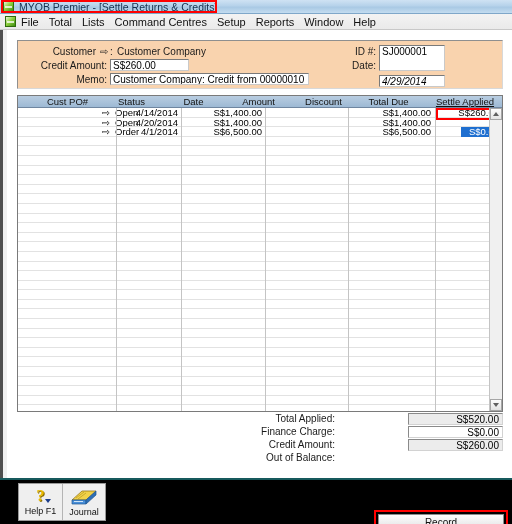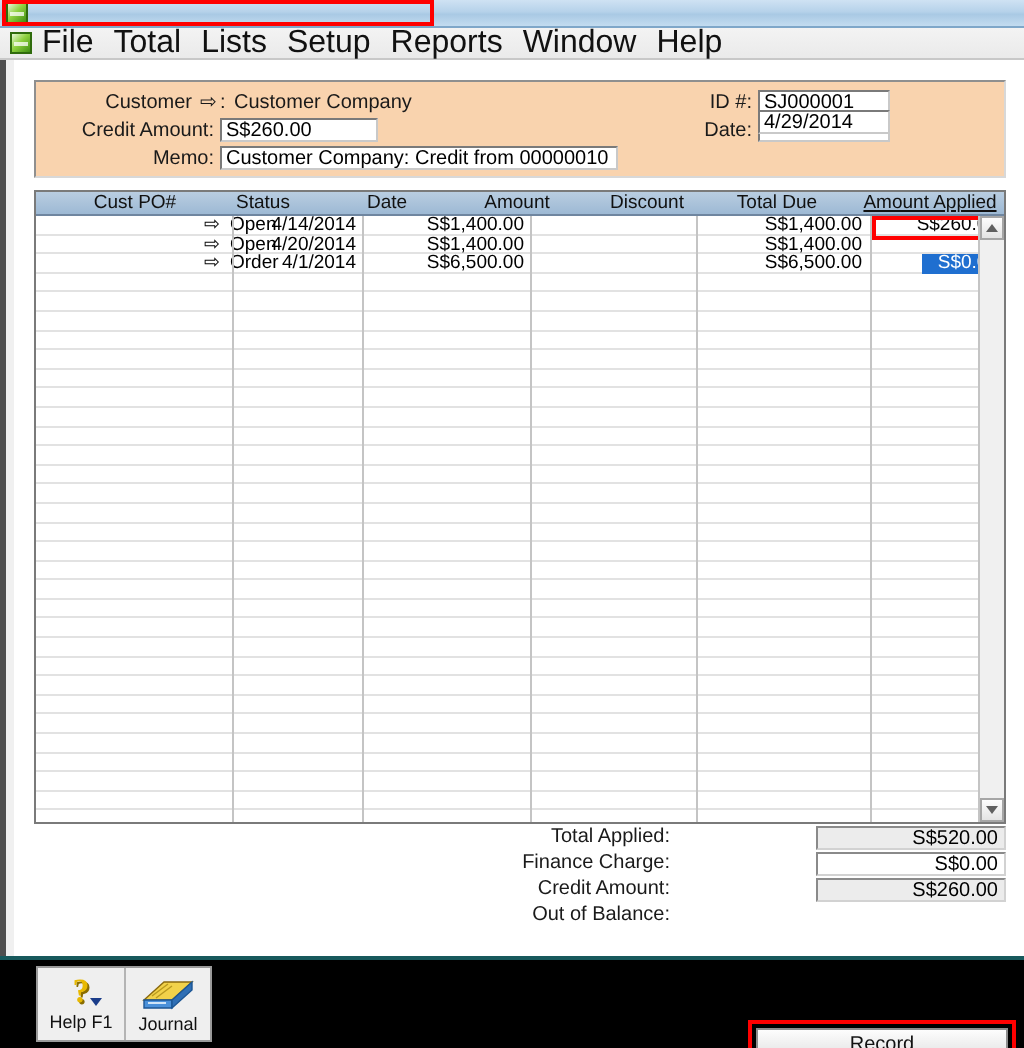--- a/index.html
+++ b/index.html
@@ -84,21 +84,21 @@
   }
   #menu-icon::after {
     content: "";
     position: absolute;
     left: 1px; top: 4px;
     width: 7px; height: 2px;
     background: #ffffff;
     opacity: .75;
   }
   .menu-item {
-    font-size: 16px;
+    font-size: 11px;
     color: #111111;
     padding: 12px 5px;
     line-height: 14px;
     white-space: nowrap;
     cursor: default;
   }
   .menu-item:first-of-type { margin-left: 4px; }
 
   
   #winbody {
@@ -444,28 +444,30 @@
     border: 2px solid #ff0000;
     box-sizing: border-box;
     pointer-events: none;
   }
 </style>
 </head>
 <body>
 
 <div id="titlebar">
   <div id="titlebar-icon"></div>
+  <div id="titlebar-text">MYOB Premier - [Settle Returns &amp; Credits]</div>
 </div>
 <div id="title-annot"></div>
 
 <div id="menubar">
   <div id="menu-icon"></div>
   <div class="menu-item">File</div>
   <div class="menu-item">Total</div>
   <div class="menu-item">Lists</div>
+  <div class="menu-item">Command Centres</div>
   <div class="menu-item">Setup</div>
   <div class="menu-item">Reports</div>
   <div class="menu-item">Window</div>
   <div class="menu-item">Help</div>
 </div>
 
 <div id="winbody">
 
   <div id="mdi-left">
     <div id="mdi-left-inner"></div>
@@ -480,33 +482,33 @@
     <div class="hdr-label" style="left:10px; top:19px; width:79px;">Credit Amount:</div>
     <div class="hdr-field" style="left:92px; top:18px; width:79px; height:12px;">S$260.00</div>
 
     <div class="hdr-label" style="left:33px; top:33px; width:56px;">Memo:</div>
     <div class="hdr-field" style="left:92px; top:32px; width:199px; height:12px;">Customer Company:  Credit from 00000010</div>
 
     <div class="hdr-label" style="left:322px; top:5px; width:36px;">ID #:</div>
     <div class="hdr-field" style="left:361px; top:4px; width:66px; height:26px;">SJ000001</div>
 
     <div class="hdr-label" style="left:322px; top:19px; width:36px;">Date:</div>
-    <div class="hdr-field" style="left:361px; top:14px; width:66px; height:12px;">4/29/2014</div>
+    <div class="hdr-field" style="left:361px; top:34px; width:66px; height:12px;font-style:italic;">4/29/2014</div>
   </div>
 
   <div id="grid">
 
     <div id="grid-head">
       <div class="gh" style="left:22px; width:55px;">Cust PO#</div>
       <div class="gh" style="left:86px; width:55px;">Status</div>
       <div class="gh" style="left:148px; width:55px;">Date</div>
       <div class="gh" style="left:213px; width:55px;">Amount</div>
       <div class="gh" style="left:278px; width:55px;">Discount</div>
       <div class="gh" style="left:343px; width:55px;">Total Due</div>
-      <div class="gh underline" style="left:410px; width:74px;">Amount Applied</div>
+      <div class="gh underline" style="left:410px; width:74px;">Settle Applied</div>
     </div>
 
     <div class="grid-rows" id="grid-rows">
         <div class="grow">
           <div class="cell l" style="left: 84px; width: 12px;">⇨</div>
           <div class="cell l" style="left: 97px; width: 57px;">Open</div>
           <div class="cell r" style="left: 102px; width: 58px;">4/14/2014</div>
           <div class="cell r" style="left: 166px; width: 78px;">S$1,400.00</div>
           <div class="cell r" style="left: 332px; width: 81px;">S$1,400.00</div>
           <div class="cell r" style="left: 419px; width: 62px;">S$260.00</div>

